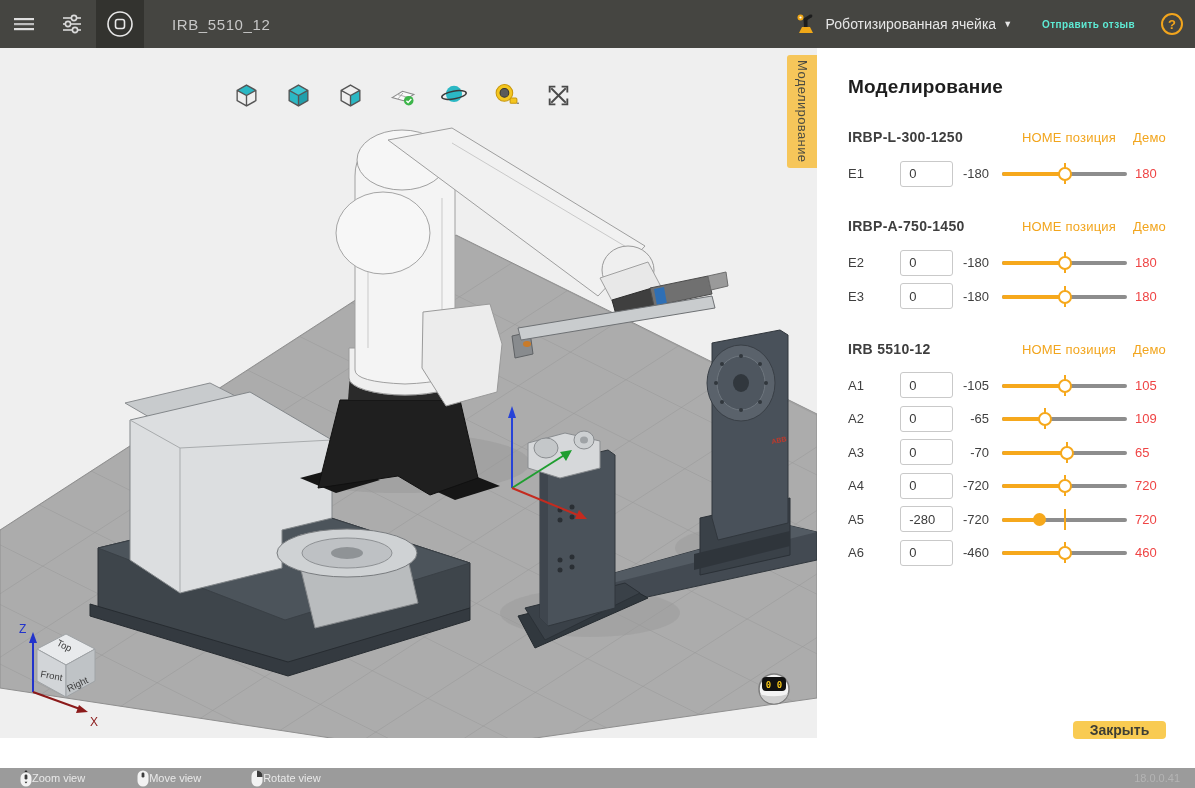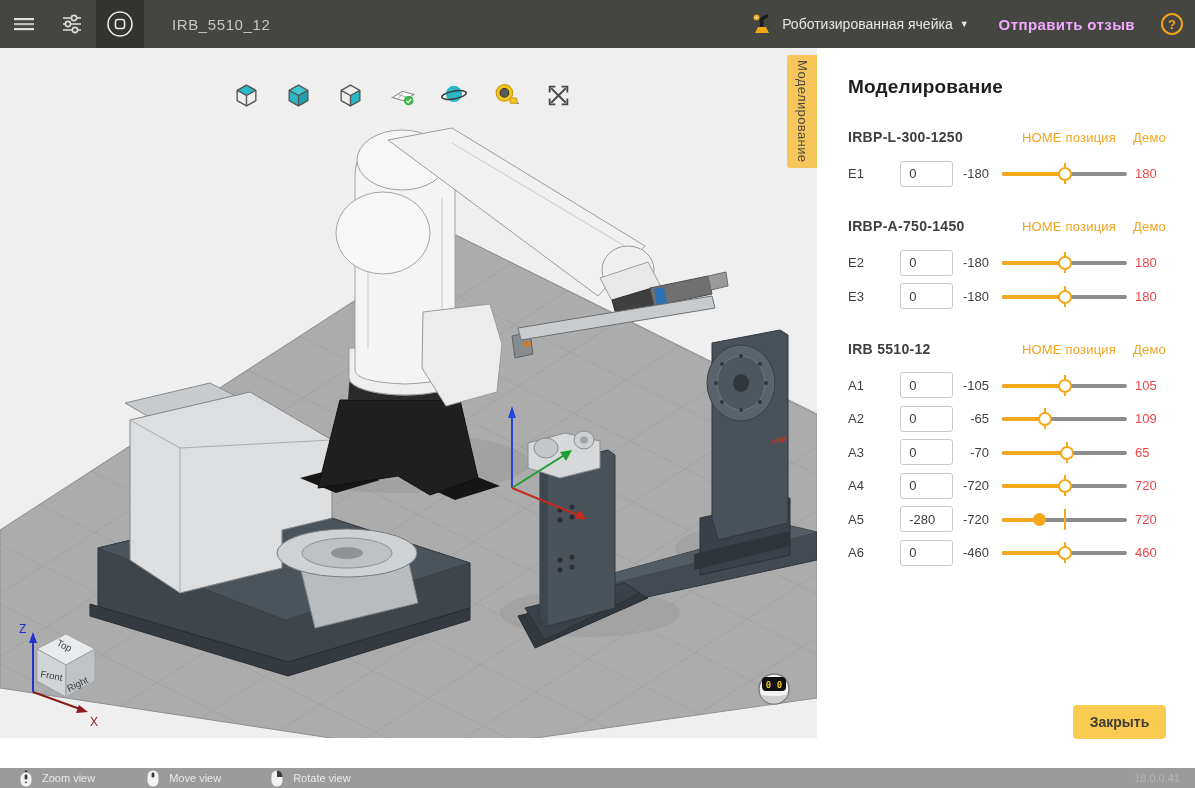--- a/index.html
+++ b/index.html
@@ -15,21 +15,21 @@
              font-size:14px; color:#333; cursor:default; }
 
   
   .toolbar { height:48px; background:#454541; display:flex; align-items:center; flex:0 0 auto; }
   .tb-btn { width:48px; height:48px; display:flex; align-items:center; justify-content:center; }
   .tb-btn.active { background:#33332f; }
   .doc-title { color:#c7c7c7; font-size:15px; letter-spacing:.6px; margin-left:28px; }
   .tb-right { margin-left:auto; display:flex; align-items:center; }
   .cell-selector { display:flex; align-items:center; color:#e6e6e6; font-size:14px; }
   .cell-selector .caret { font-size:9px; margin-left:7px; color:#e6e6e6; }
-  .feedback { color:#f0abfc; font-weight:bold; font-size:15px; letter-spacing:.4px; margin:0 26px 0 30px; }
+  .feedback { color:#5eead4; font-weight:bold; font-size:10px; letter-spacing:.4px; margin:0 26px 0 30px; }
   .help-btn { width:22px; height:22px; border:2px solid #f2a51d; border-radius:50%; color:#f2a51d;
               font-weight:bold; font-size:13px; display:flex; align-items:center; justify-content:center; margin-right:12px; }
 
   
   .main { flex:1 1 auto; display:flex; position:relative; min-height:0; }
   .viewport { width:817px; height:690px; position:relative; background:#efefef; flex:0 0 auto; }
   .scene { position:absolute; left:0; top:0; }
   .vp-toolbar { position:absolute; left:231px; top:32px; display:flex; }
   .vp-tool { width:30px; height:30px; margin-right:22px; display:flex; align-items:center; justify-content:center; }
 
@@ -53,28 +53,28 @@
                 color:#3a3a3a; padding-left:8px; outline:none; font-family:"Liberation Sans",sans-serif; }
   .axis-min { width:37px; text-align:right; font-size:13px; color:#3f3f3f; }
   .axis-max { width:32px; margin-left:8px; font-size:13px; color:#ef4444; }
   .slider { position:relative; height:27px; width:125px; margin-left:13px; flex:0 0 auto; }
   .sl-track { position:absolute; left:0; right:0; top:12px; height:4px; background:#8d8d8d; border-radius:2px; }
   .sl-fill  { position:absolute; left:0; top:12px; height:4px; background:#f6a81c; border-radius:2px; }
   .sl-home  { position:absolute; top:3px; height:21px; width:2px; background:#f6a81c; transform:translateX(-1px); }
   .sl-handle{ position:absolute; top:7px; width:14px; height:14px; border-radius:50%; background:#fff;
               border:2.5px solid #f6a81c; transform:translateX(-7px); }
   .sl-handle.moved { background:#f6a81c; width:13px; height:13px; top:7.5px; }
-  .close-btn { position:absolute; right:29px; bottom:29px; width:93px; height:34px; background:#f9cb52;
+  .close-btn { position:absolute; right:29px; bottom:29px; width:93px; height:18px; background:#f9cb52;
                border:none; border-radius:4px; font-size:14px; font-weight:bold; color:#3e3e35;
                font-family:"Liberation Sans",sans-serif;text-align:center; }
 
   
   .statusbar { height:20px; background:#9b9b9b; display:flex; align-items:center; flex:0 0 auto; }
   .hint { display:flex; align-items:center; }
-  .hint .lbl { font-size:11px; color:#e9e9e9; margin-left:10px; }
+  .hint .lbl { font-size:11px; color:#e9e9e9; }
   .hint1 { margin-left:20px; } .hint2 { margin-left:52px; } .hint3 { margin-left:50px; }
   .version { margin-left:auto; margin-right:15px; font-size:11px; color:#b4b4b4; }
 </style>
 </head>
 <body>
 
 <div class="window">
 
 
   <div class="toolbar">

